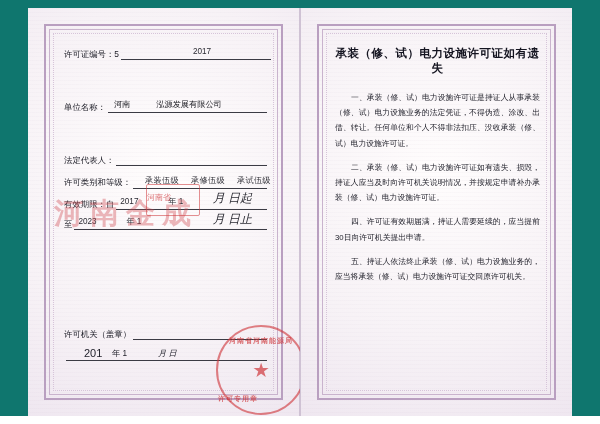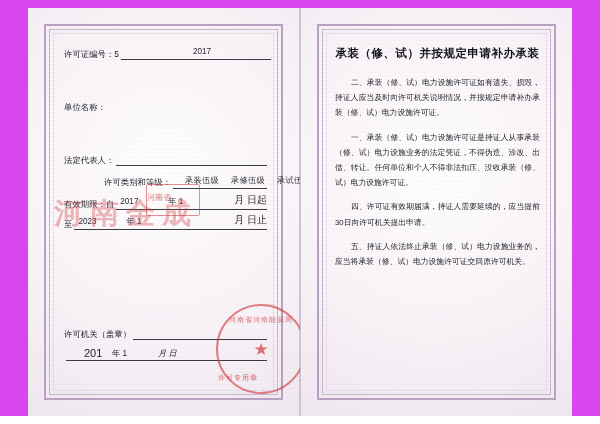--- a/index.html
+++ b/index.html
@@ -10,21 +10,21 @@
     width: 600px;
     height: 424px;
     background: #ffffff;
     font-family: "Liberation Sans", sans-serif;
     overflow: hidden;
   }
   #page {
     position: relative;
     width: 600px;
     height: 416px;
-    background: #d946ef;
+    background: #0f766e;
   }
 
   
   .spread {
     position: absolute;
     left: 28px;
     top: 8px;
     width: 544px;
     height: 408px;
     display: flex;
@@ -151,21 +151,20 @@
     bottom: 1px;
     font-size: 8.2px;
     color: #15151c;
   }
   .unit-name-val .sep { display: inline-block; width: 26px; }
 
   .cat-row {
     display: flex;
     margin-bottom: 9px;
     white-space: nowrap;
-    margin-left: 40px;
   }
   .cat-row .catline {
     flex: 1 1 auto;
     border-bottom: 1px solid #3b3b44;
     height: 12px;
     margin-left: 2px;
     position: relative;
   }
   .cat-row .catvals {
     position: absolute;
@@ -190,21 +189,21 @@
   .valid-line .lead { font-size: 8.4px; }
   .valid-line .dline {
     flex: 1 1 auto;
     border-bottom: 1px solid #3b3b44;
     height: 11px;
     margin-left: 2px;
     position: relative;
   }
   .valid-line .d-y { position: absolute; left: 4px;  bottom: 1px; font-size: 8.2px; }
   .valid-line .d-m { position: absolute; left: 52px; bottom: 1px; font-size: 8.2px; }
-  .valid-line .d-tail { position: absolute; right: 0; bottom: 1px; font-size: 10px; }
+  .valid-line .d-tail { position: absolute; right: 15px; bottom: 1px; font-size: 12px; font-style: italic; }
 
   .issuer-block {
     position: absolute;
     left: 36px;
     right: 32px;
     bottom: 46px;
     font-size: 8.4px;
     color: #22222c;
   }
   .issuer-line {
@@ -241,23 +240,24 @@
   
   .seal {
     position: absolute;
     border: 2.5px solid rgba(206, 54, 58, 0.62);
     border-radius: 50%;
     color: rgba(206, 54, 58, 0.72);
     pointer-events: none;
   }
   .seal-main {
     left: 188px;
-    top: 296px;
+    top: 317px;
     width: 86px;
     height: 86px;
+    font-weight: bold;
   }
   .seal-main .star {
     position: absolute;
     left: 50%;
     top: 50%;
     transform: translate(-50%, -50%);
     font-size: 17px;
     color: rgba(206, 54, 58, 0.7);
   }
   .seal-main .arc-top {
@@ -336,20 +336,25 @@
         <div class="cert-no-row">
           <div class="label">许可证编号：5</div>
           <div class="cert-no-line">
             <span class="num-year">2017</span>
           </div>
         </div>
 
 
         <div class="row unit-row">
           <div class="label">单位名称：</div>
+          <div class="fill">
+            <span class="unit-name-val">
+              <span>河南</span><span class="sep"></span><span>泓源发展有限公司</span>
+            </span>
+          </div>
         </div>
 
         <div class="row">
           <div class="label">法定代表人：</div>
           <div class="fill">
             <span class="val"></span>
           </div>
         </div>
 
         <div class="cat-row">
@@ -408,23 +413,23 @@
         <div class="arc-bottom">许可专用章</div>
       </div>
     </div>
 
     <div class="page-half right">
       <div class="frame-outer"></div>
       <div class="frame-inner"></div>
       <div class="frame-hair"></div>
 
       <div class="content-right">
-        <div class="rules-title">承装（修、试）并按规定申请补办承装</div>
-
+        <div class="rules-title">承装（修、试）电力设施许可证如有遗失</div>
+
+        <div class="rule"><span class="indent"></span><span>一、承装（修、试）电力设施许可证是持证人从事承装（修、试）电力设施业务的法定凭证，不得伪造、涂改、出借、转让。任何单位和个人不得非法扣压、没收承装（修、试）电力设施许可证。</span></div>
         <div class="rule"><span class="indent"></span><span>二、承装（修、试）电力设施许可证如有遗失、损毁，持证人应当及时向许可机关说明情况，并按规定申请补办承装（修、试）电力设施许可证。</span></div>
-        <div class="rule"><span class="indent"></span><span>一、承装（修、试）电力设施许可证是持证人从事承装（修、试）电力设施业务的法定凭证，不得伪造、涂改、出借、转让。任何单位和个人不得非法扣压、没收承装（修、试）电力设施许可证。</span></div>
         <div class="rule"><span class="indent"></span><span>四、许可证有效期届满，持证人需要延续的，应当提前30日向许可机关提出申请。</span></div>
         <div class="rule"><span class="indent"></span><span>五、持证人依法终止承装（修、试）电力设施业务的，应当将承装（修、试）电力设施许可证交回原许可机关。</span></div>
       </div>
     </div>
 
   </div>
 </div>
 
 </body></html>

